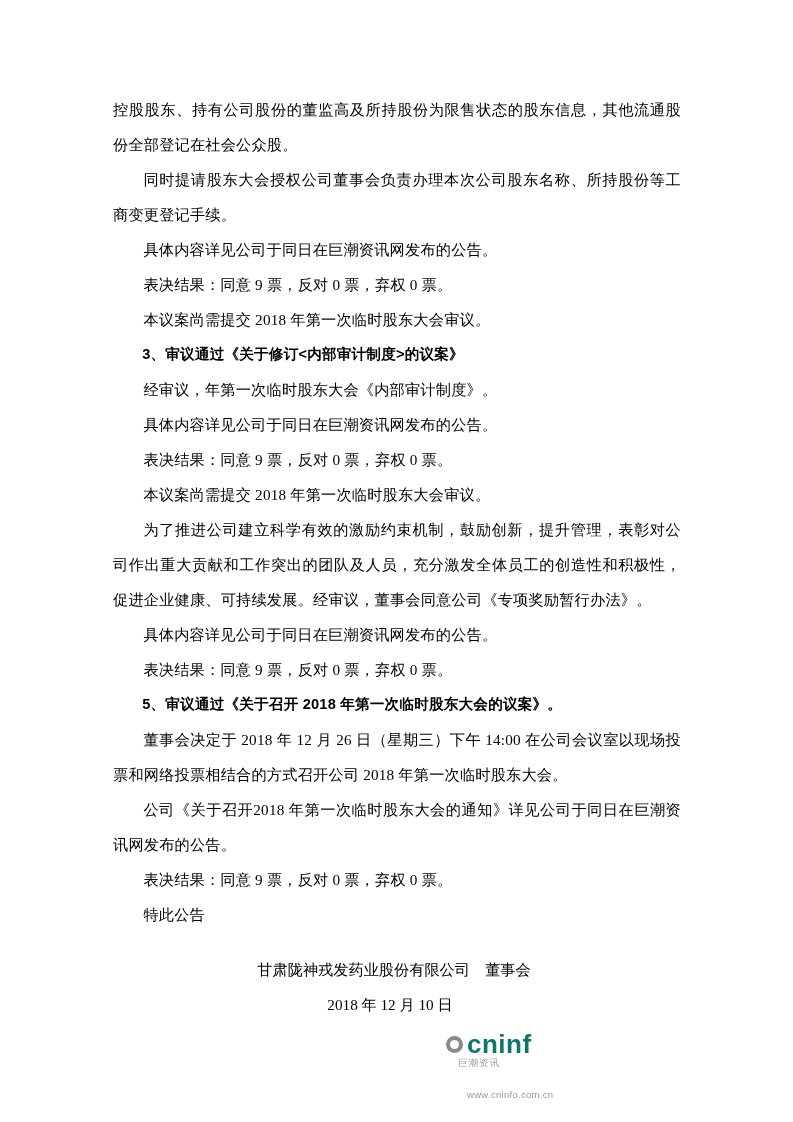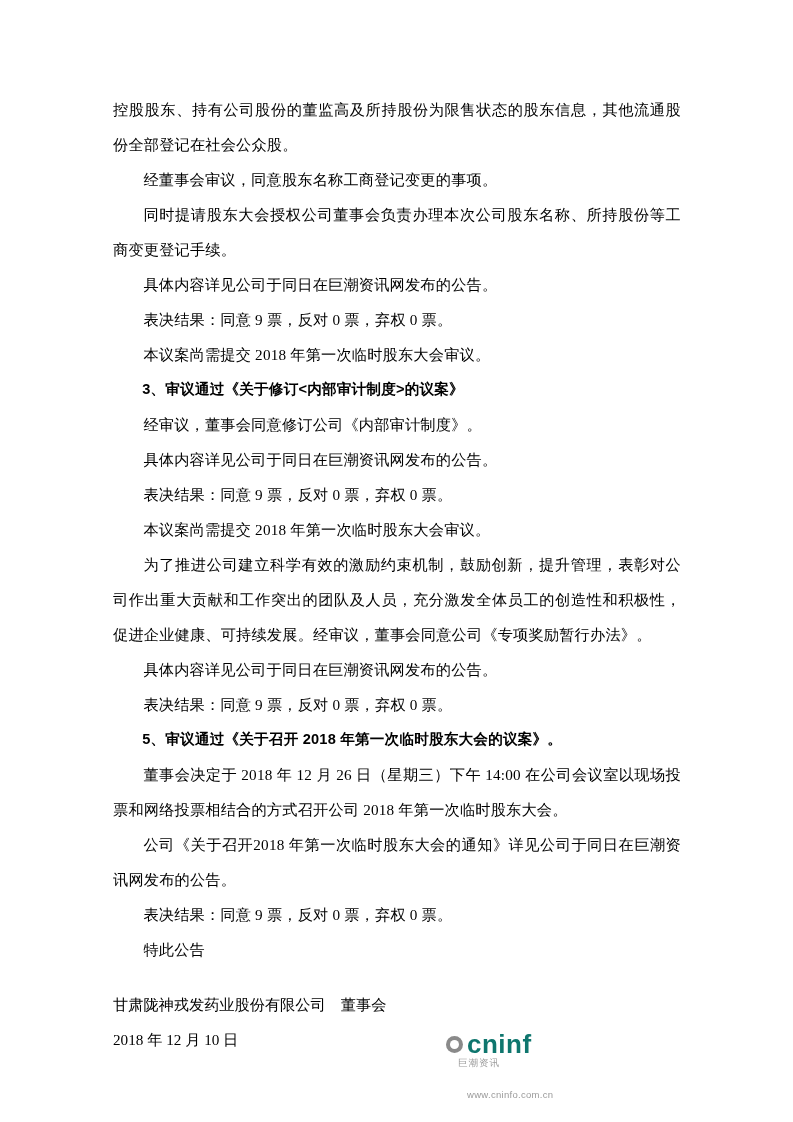--- a/index.html
+++ b/index.html
@@ -40,21 +40,21 @@
     text-indent: 2em;
   }
   p.heading {
     text-indent: 2em;
     font-weight: bold;
     font-family: "Liberation Sans", "DejaVu Sans", sans-serif;
     font-size: 14.6px;
   }
   .sign {
     margin-top: 20px;
-    text-align: left;
+    text-align: center;
     font-size: 15.2px;
     line-height: 35px;
     padding-right: 6px;
   }
   .sign .line2 {
     padding-right: 8px;
   }
   .logo {
     position: absolute;
     right: 40px;
@@ -109,27 +109,26 @@
     letter-spacing: 0.3px;
   }
 </style>
 </head>
 <body>
 
 <div class="page">
 
   <div class="content">
     <p class="plain">控股股东、持有公司股份的董监高及所持股份为限售状态的股东信息，其他流通股份全部登记在社会公众股。</p>
-    <p class="indent">经董事会审议，同意股东名称工商登记变更的事项。</p>
     <p class="indent">同时提请股东大会授权公司董事会负责办理本次公司股东名称、所持股份等工商变更登记手续。</p>
     <p class="indent">具体内容详见公司于同日在巨潮资讯网发布的公告。</p>
     <p class="indent">表决结果：同意 9 票，反对 0 票，弃权 0 票。</p>
     <p class="indent">本议案尚需提交 2018 年第一次临时股东大会审议。</p>
     <p class="heading">3、审议通过《关于修订&lt;内部审计制度&gt;的议案》</p>
-    <p class="indent">经审议，董事会同意修订公司《内部审计制度》。</p>
+    <p class="indent">经审议，年第一次临时股东大会《内部审计制度》。</p>
     <p class="indent">具体内容详见公司于同日在巨潮资讯网发布的公告。</p>
     <p class="indent">表决结果：同意 9 票，反对 0 票，弃权 0 票。</p>
     <p class="indent">本议案尚需提交 2018 年第一次临时股东大会审议。</p>
     <p class="indent">为了推进公司建立科学有效的激励约束机制，鼓励创新，提升管理，表彰对公司作出重大贡献和工作突出的团队及人员，充分激发全体员工的创造性和积极性，促进企业健康、可持续发展。经审议，董事会同意公司《专项奖励暂行办法》。</p>
     <p class="indent">具体内容详见公司于同日在巨潮资讯网发布的公告。</p>
     <p class="indent">表决结果：同意 9 票，反对 0 票，弃权 0 票。</p>
     <p class="heading">5、审议通过《关于召开 2018 年第一次临时股东大会的议案》。</p>
     <p class="indent">董事会决定于 2018 年 12 月 26 日（星期三）下午 14:00 在公司会议室以现场投票和网络投票相结合的方式召开公司 2018 年第一次临时股东大会。</p>
     <p class="indent">公司《关于召开2018 年第一次临时股东大会的通知》详见公司于同日在巨潮资讯网发布的公告。</p>
     <p class="indent">表决结果：同意 9 票，反对 0 票，弃权 0 票。</p>

